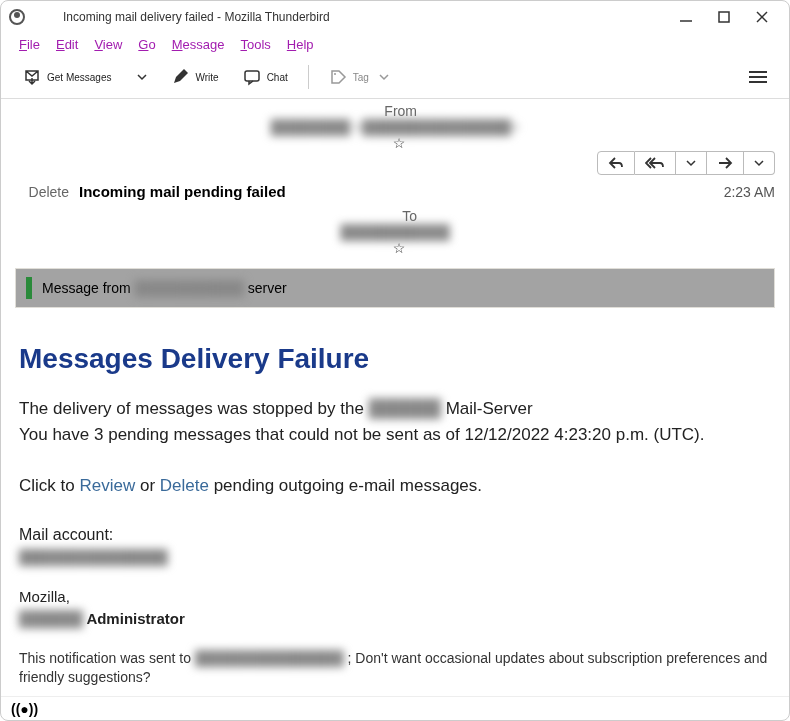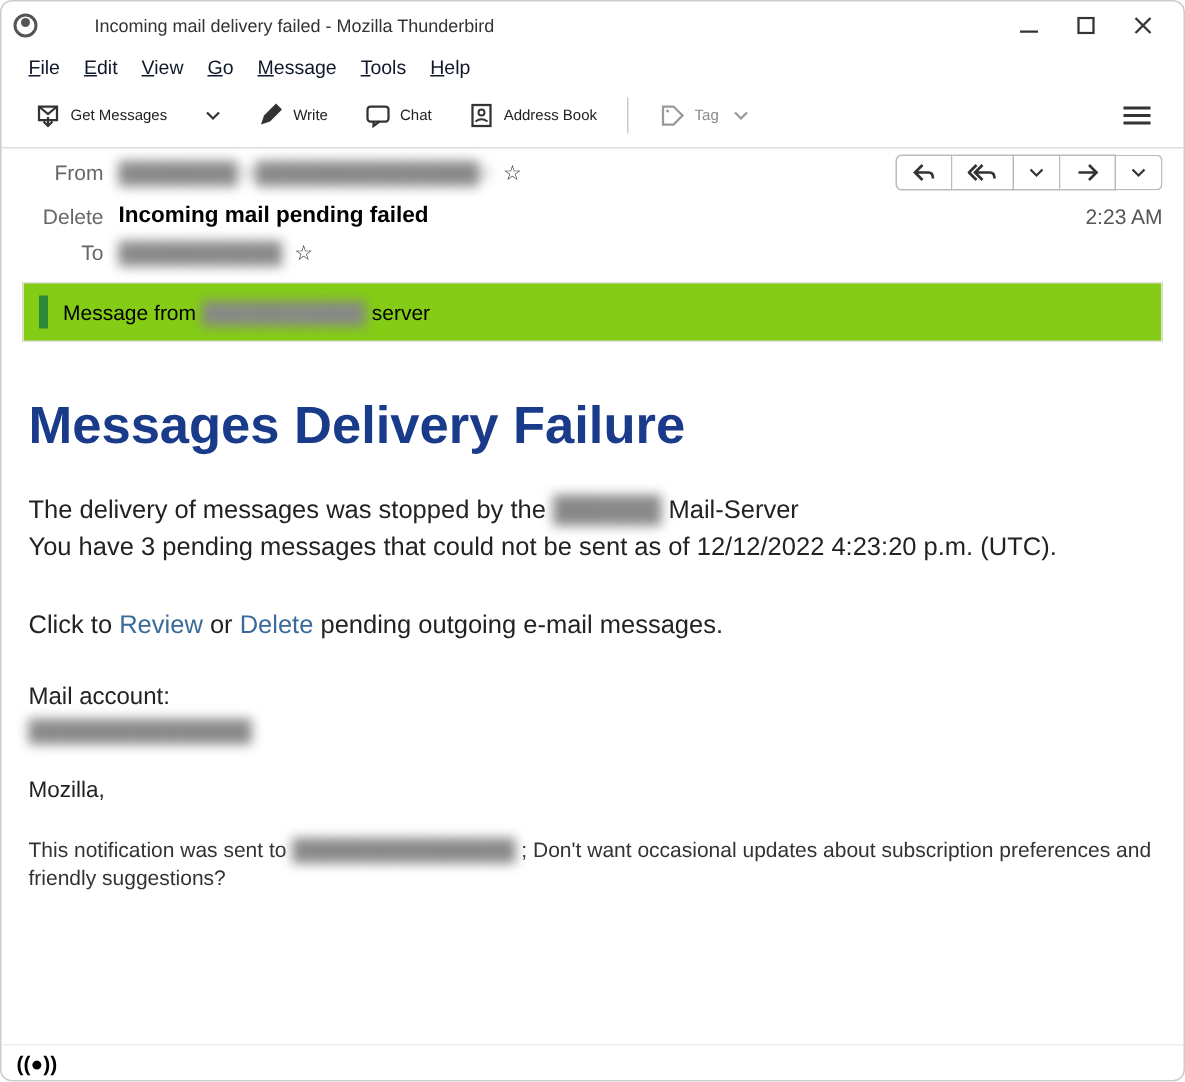--- a/index.html
+++ b/index.html
@@ -3,47 +3,47 @@
 <meta charset="utf-8">
 <style>
 * { box-sizing: border-box; margin: 0; padding: 0; }
 body { font-family: "Segoe UI", Arial, sans-serif; font-size: 14px; background: #fff; width: 790px; height: 721px; overflow: hidden; border: 1px solid #ccc; border-radius: 8px; position: relative; }
 .titlebar { display: flex; align-items: center; height: 32px; padding: 0 8px; }
 .app-icon { width: 16px; height: 16px; border: 2px solid #555; border-radius: 50%; margin-right: 6px; position: relative; }
 .app-icon::after { content: ""; position: absolute; width: 6px; height: 6px; background: #555; border-radius: 50%; top: 1px; left: 3px; }
 .title-text { font-size: 12px; color: #333; margin-left: 32px; }
 .win-controls { margin-left: auto; display: flex; gap: 24px; align-items: center; padding-right: 12px; }
 .win-btn { width: 14px; height: 14px; display:flex; align-items:center; justify-content:center; }
-.menubar { display: flex; gap: 4px; padding: 2px 12px; font-size: 13px; color: #0f172a; }
+.menubar { display: flex; gap: 4px; padding: 2px 12px; font-size: 13px; color: #a21caf; }
 .menu-item { padding: 2px 6px; }
 .menu-item .ul { text-decoration: underline; }
 .toolbar { display: flex; align-items: center; padding: 6px 12px; gap: 4px; border-bottom: 1px solid #ddd; }
 .tb-btn { display: flex; align-items: center; gap: 6px; padding: 6px 10px; font-size: 10px; color: #222; border-radius: 4px; }
 .tb-icon { width: 18px; height: 18px; display:flex; align-items:center; justify-content:center; }
 .caret { margin-left: 2px; }
 .divider { width: 1px; height: 24px; background: #ccc; margin: 0 6px; }
 .hamburger { margin-left: auto; padding: 6px 10px; }
 .hamburger-lines { width:18px; }
 .hamburger-lines div { height:2px; background:#333; margin:3px 0; }
-.header-row { display: flex; align-items: center; padding: 4px 14px; font-size: 14px; }
+.header-row { display: flex; align-items: center; padding: 4px 14px; font-size: 14px; flex-direction: column; }
 .header-label { width: 54px; text-align: right; color: #666; margin-right: 10px; }
 .blurred { filter: blur(4px); color: #888; }
 .star { color: #333; margin-left: 8px; }
 .action-buttons { margin-left: auto; display: flex; gap: 0; }
 .act-btn { border: 1px solid #bbb; padding: 4px 10px; font-size: 15px; background:#fff; display:flex; align-items:center; }
 .act-btn:first-child { border-radius: 4px 0 0 4px; }
 .act-btn + .act-btn { border-left: none; }
 .act-btn:last-child { border-radius: 0 4px 4px 0; }
 .subject-row { display: flex; align-items: center; padding: 4px 14px; }
 .subject-text { font-weight: 600; font-size: 15px; }
 .time-text { margin-left: auto; font-size: 14px; color: #555; }
-.msg-banner { margin: 8px 14px 0 14px; border: 1px solid #e0ded8; background: #84cc16; display: flex; align-items: center; padding: 8px 10px; font-size: 14px; }
+.msg-banner { margin: 8px 14px 0 14px; border: 1px solid #e0ded8; background: #a3a3a3; display: flex; align-items: center; padding: 8px 10px; font-size: 14px; }
 .banner-bar { width: 6px; height: 22px; background: #2a8a3a; margin-right: 10px; }
 .body-area { padding: 30px 18px 10px 18px; font-size: 17px; color: #222; line-height: 1.5; }
-.body-title { color: #1a3a8a; font-weight: 700; font-size: 35px; margin-bottom: 16px; }
+.body-title { color: #1a3a8a; font-weight: 700; font-size: 28px; margin-bottom: 16px; }
 .link { color: #3a6a9a; }
 .signoff { margin-top: 24px; font-size:16px; }
 .footer-note { font-size: 14px; color: #333; margin-top: 18px; line-height:1.4; }
 .statusbar { position: absolute; bottom: 0; left: 0; right: 0; height: 24px; display: flex; align-items: center; padding: 0 10px; border-top: 1px solid #eee; }
 svg { display:block; }
 </style>
 </head>
 <body>
 
 <div class="titlebar">
@@ -104,30 +104,20 @@
   </div>
   <div class="tb-btn">
     <span class="tb-icon">
         <svg width="18" height="18">
           <rect x="2" y="3" width="14" height="10" rx="2" fill="none" stroke="#333" stroke-width="1.5"></rect>
           <path d="M6 13 L6 16 L10 13" fill="none" stroke="#333" stroke-width="1.5"></path>
         </svg>
       </span>
     <span>Chat</span>
   </div>
-  <div class="tb-btn">
-    <span class="tb-icon">
-        <svg width="18" height="18">
-          <rect x="3" y="2" width="12" height="14" fill="none" stroke="#333" stroke-width="1.5"></rect>
-          <circle cx="9" cy="7" r="2" fill="none" stroke="#333" stroke-width="1.3"></circle>
-          <path d="M5 13 Q9 10 13 13" fill="none" stroke="#333" stroke-width="1.3"></path>
-        </svg>
-      </span>
-    <span>Address Book</span>
-  </div>
   <div class="divider"></div>
   <div class="tb-btn" style="color:#888">
     <span class="tb-icon">
         <svg width="18" height="18">
           <path d="M3 3 L10 3 L16 9 L10 15 L3 15 Z" fill="none" stroke="#999" stroke-width="1.5"></path>
           <circle cx="6" cy="6" r="1" fill="#999"></circle>
         </svg>
       </span>
     <span>Tag</span>
     <svg width="10" height="10" style="margin-left:4px">
@@ -203,20 +193,21 @@
   <div>You have 3 pending messages that could not be sent as of 12/12/2022 4:23:20 p.m. (UTC).</div>
   <div style="margin-top:26px">
     <span>Click to  </span><span class="link">Review</span><span>  or  </span><span class="link">Delete</span><span>  pending outgoing e-mail messages.</span>
   </div>
   <div class="signoff">
     <div>Mail account:</div>
     <div class="blurred" style="font-size:14px">███████████████</div>
   </div>
   <div style="margin-top:18px; font-size:15px">
     <div>Mozilla,</div>
+    <div><span class="blurred">██████</span><b> Administrator</b></div>
   </div>
   <div class="footer-note">
     <span>This notification was sent to </span><span class="blurred">███████████████</span><span> ; Don't want occasional updates about subscription preferences and friendly suggestions?</span>
   </div>
 </div>
 
 <div class="statusbar">
   <span style="font-weight:bold">((●))</span>
 </div>
 

